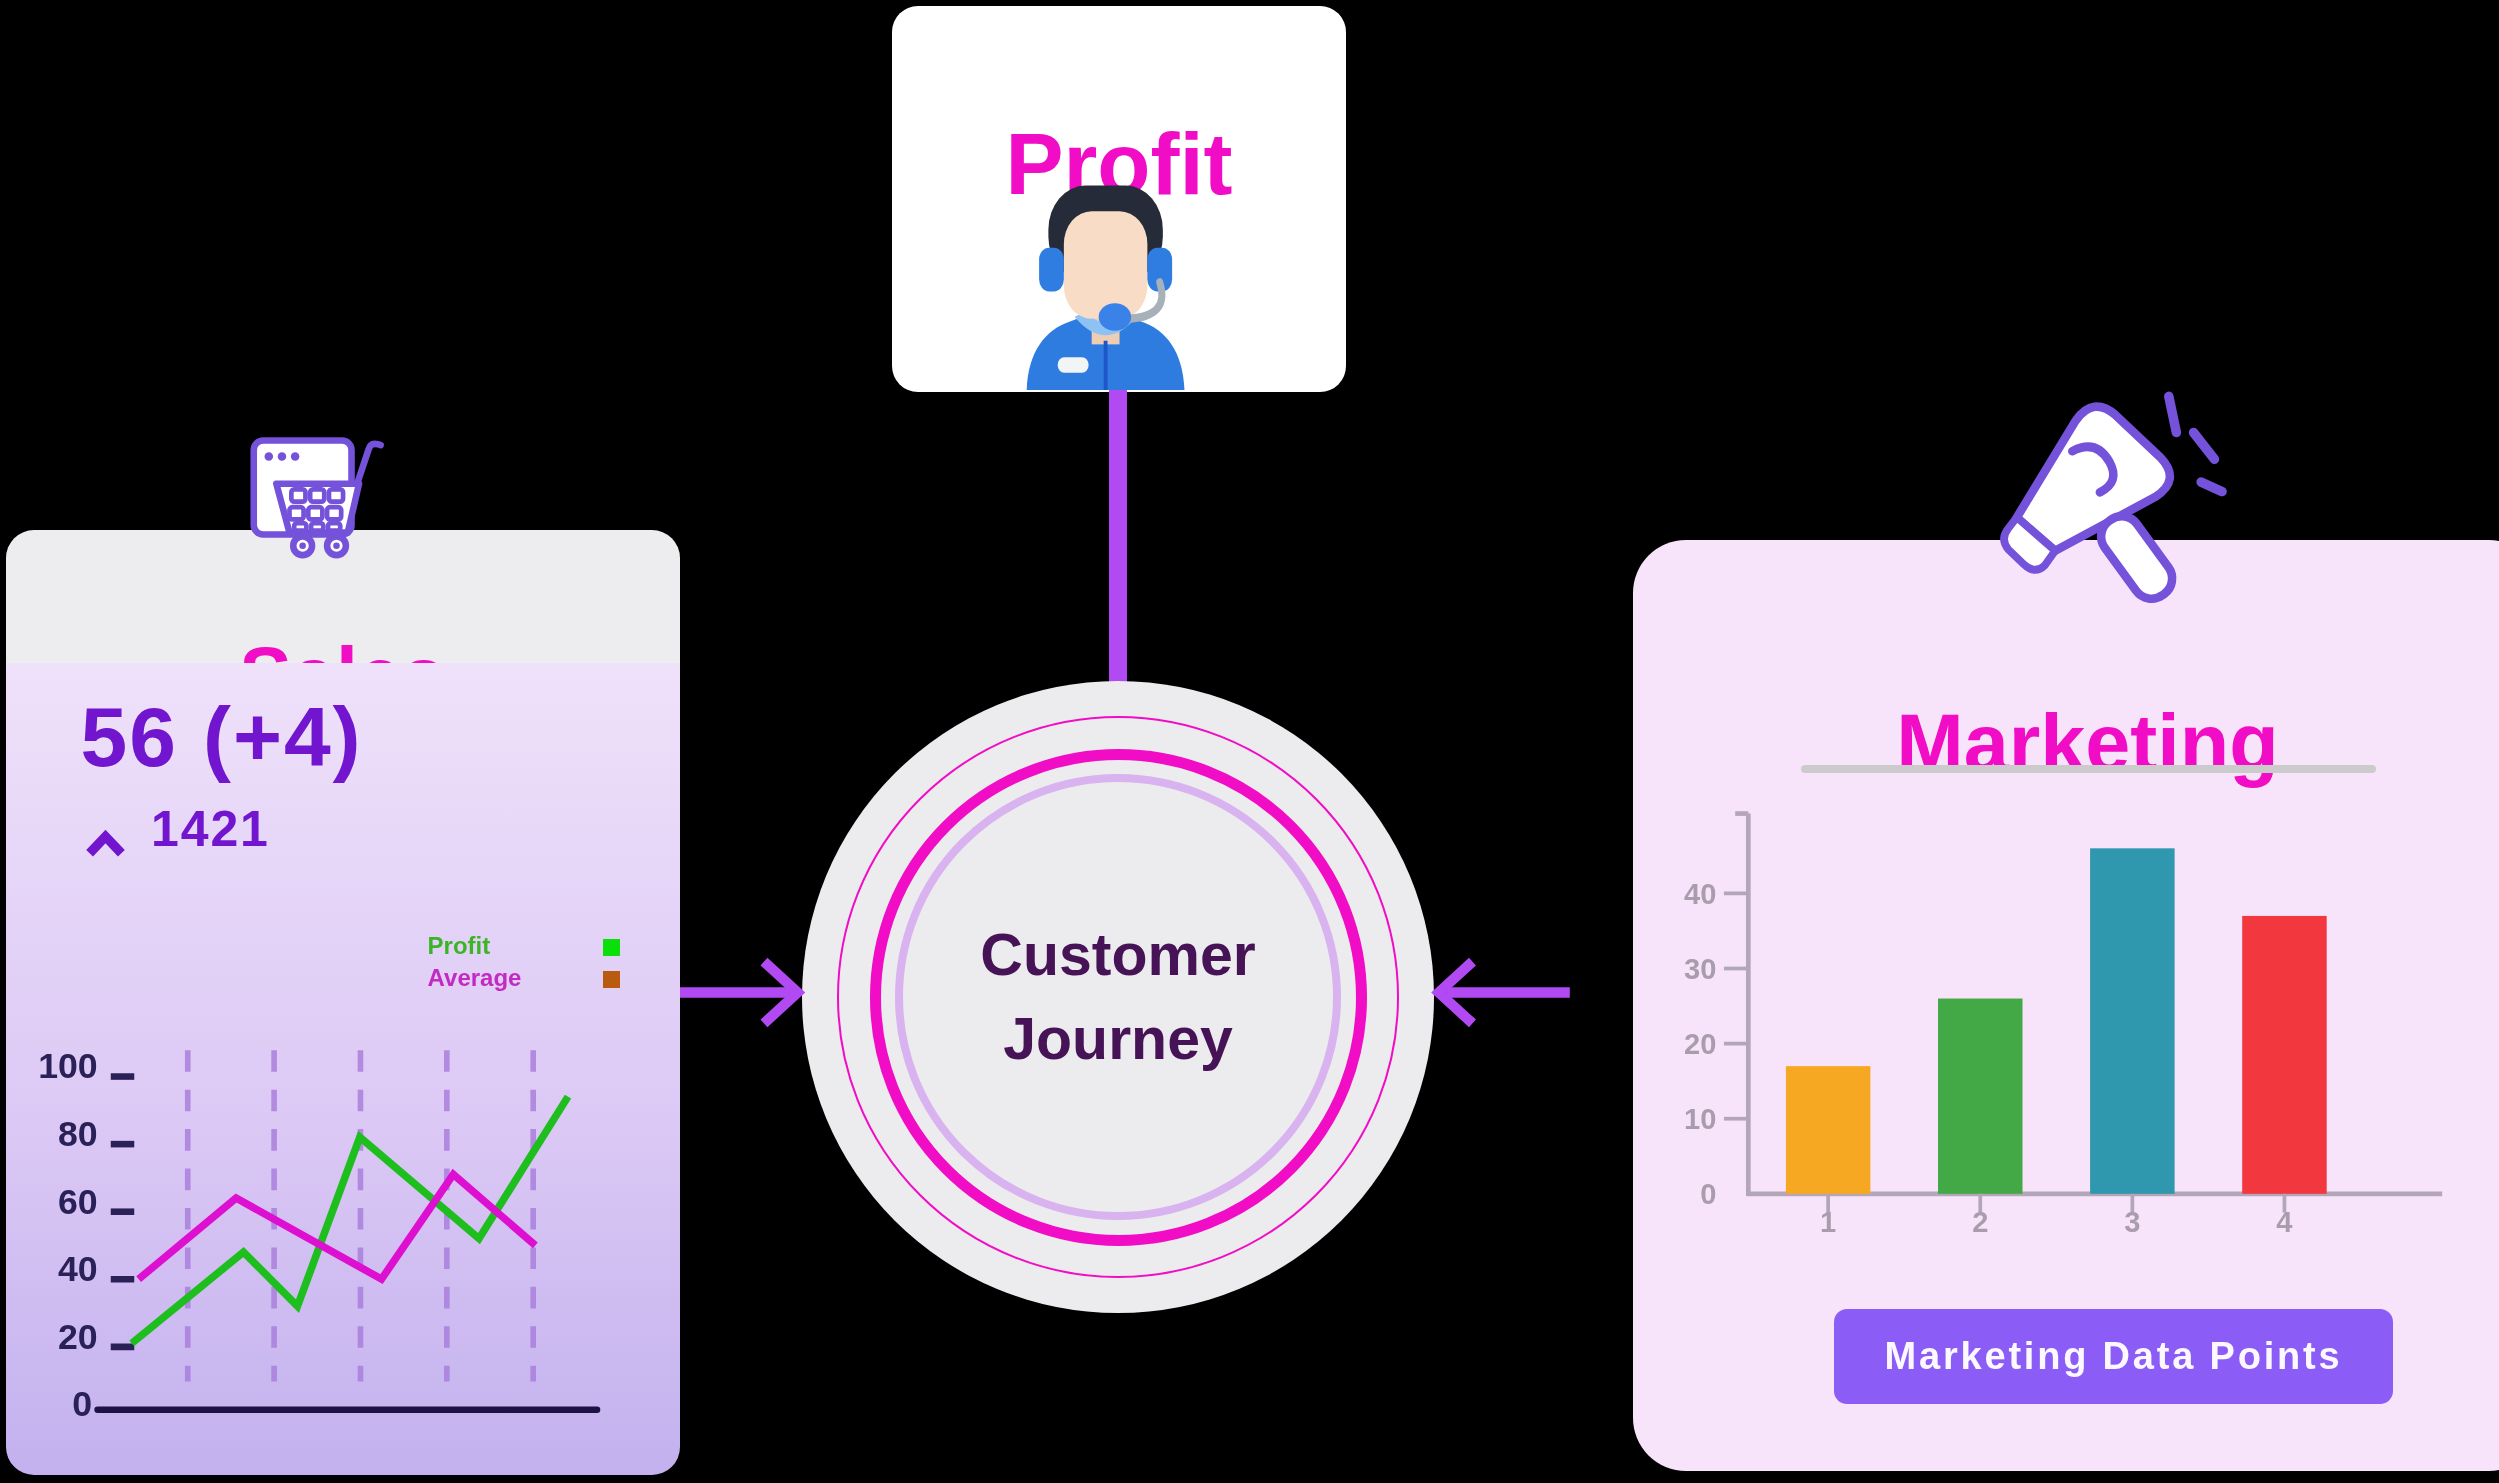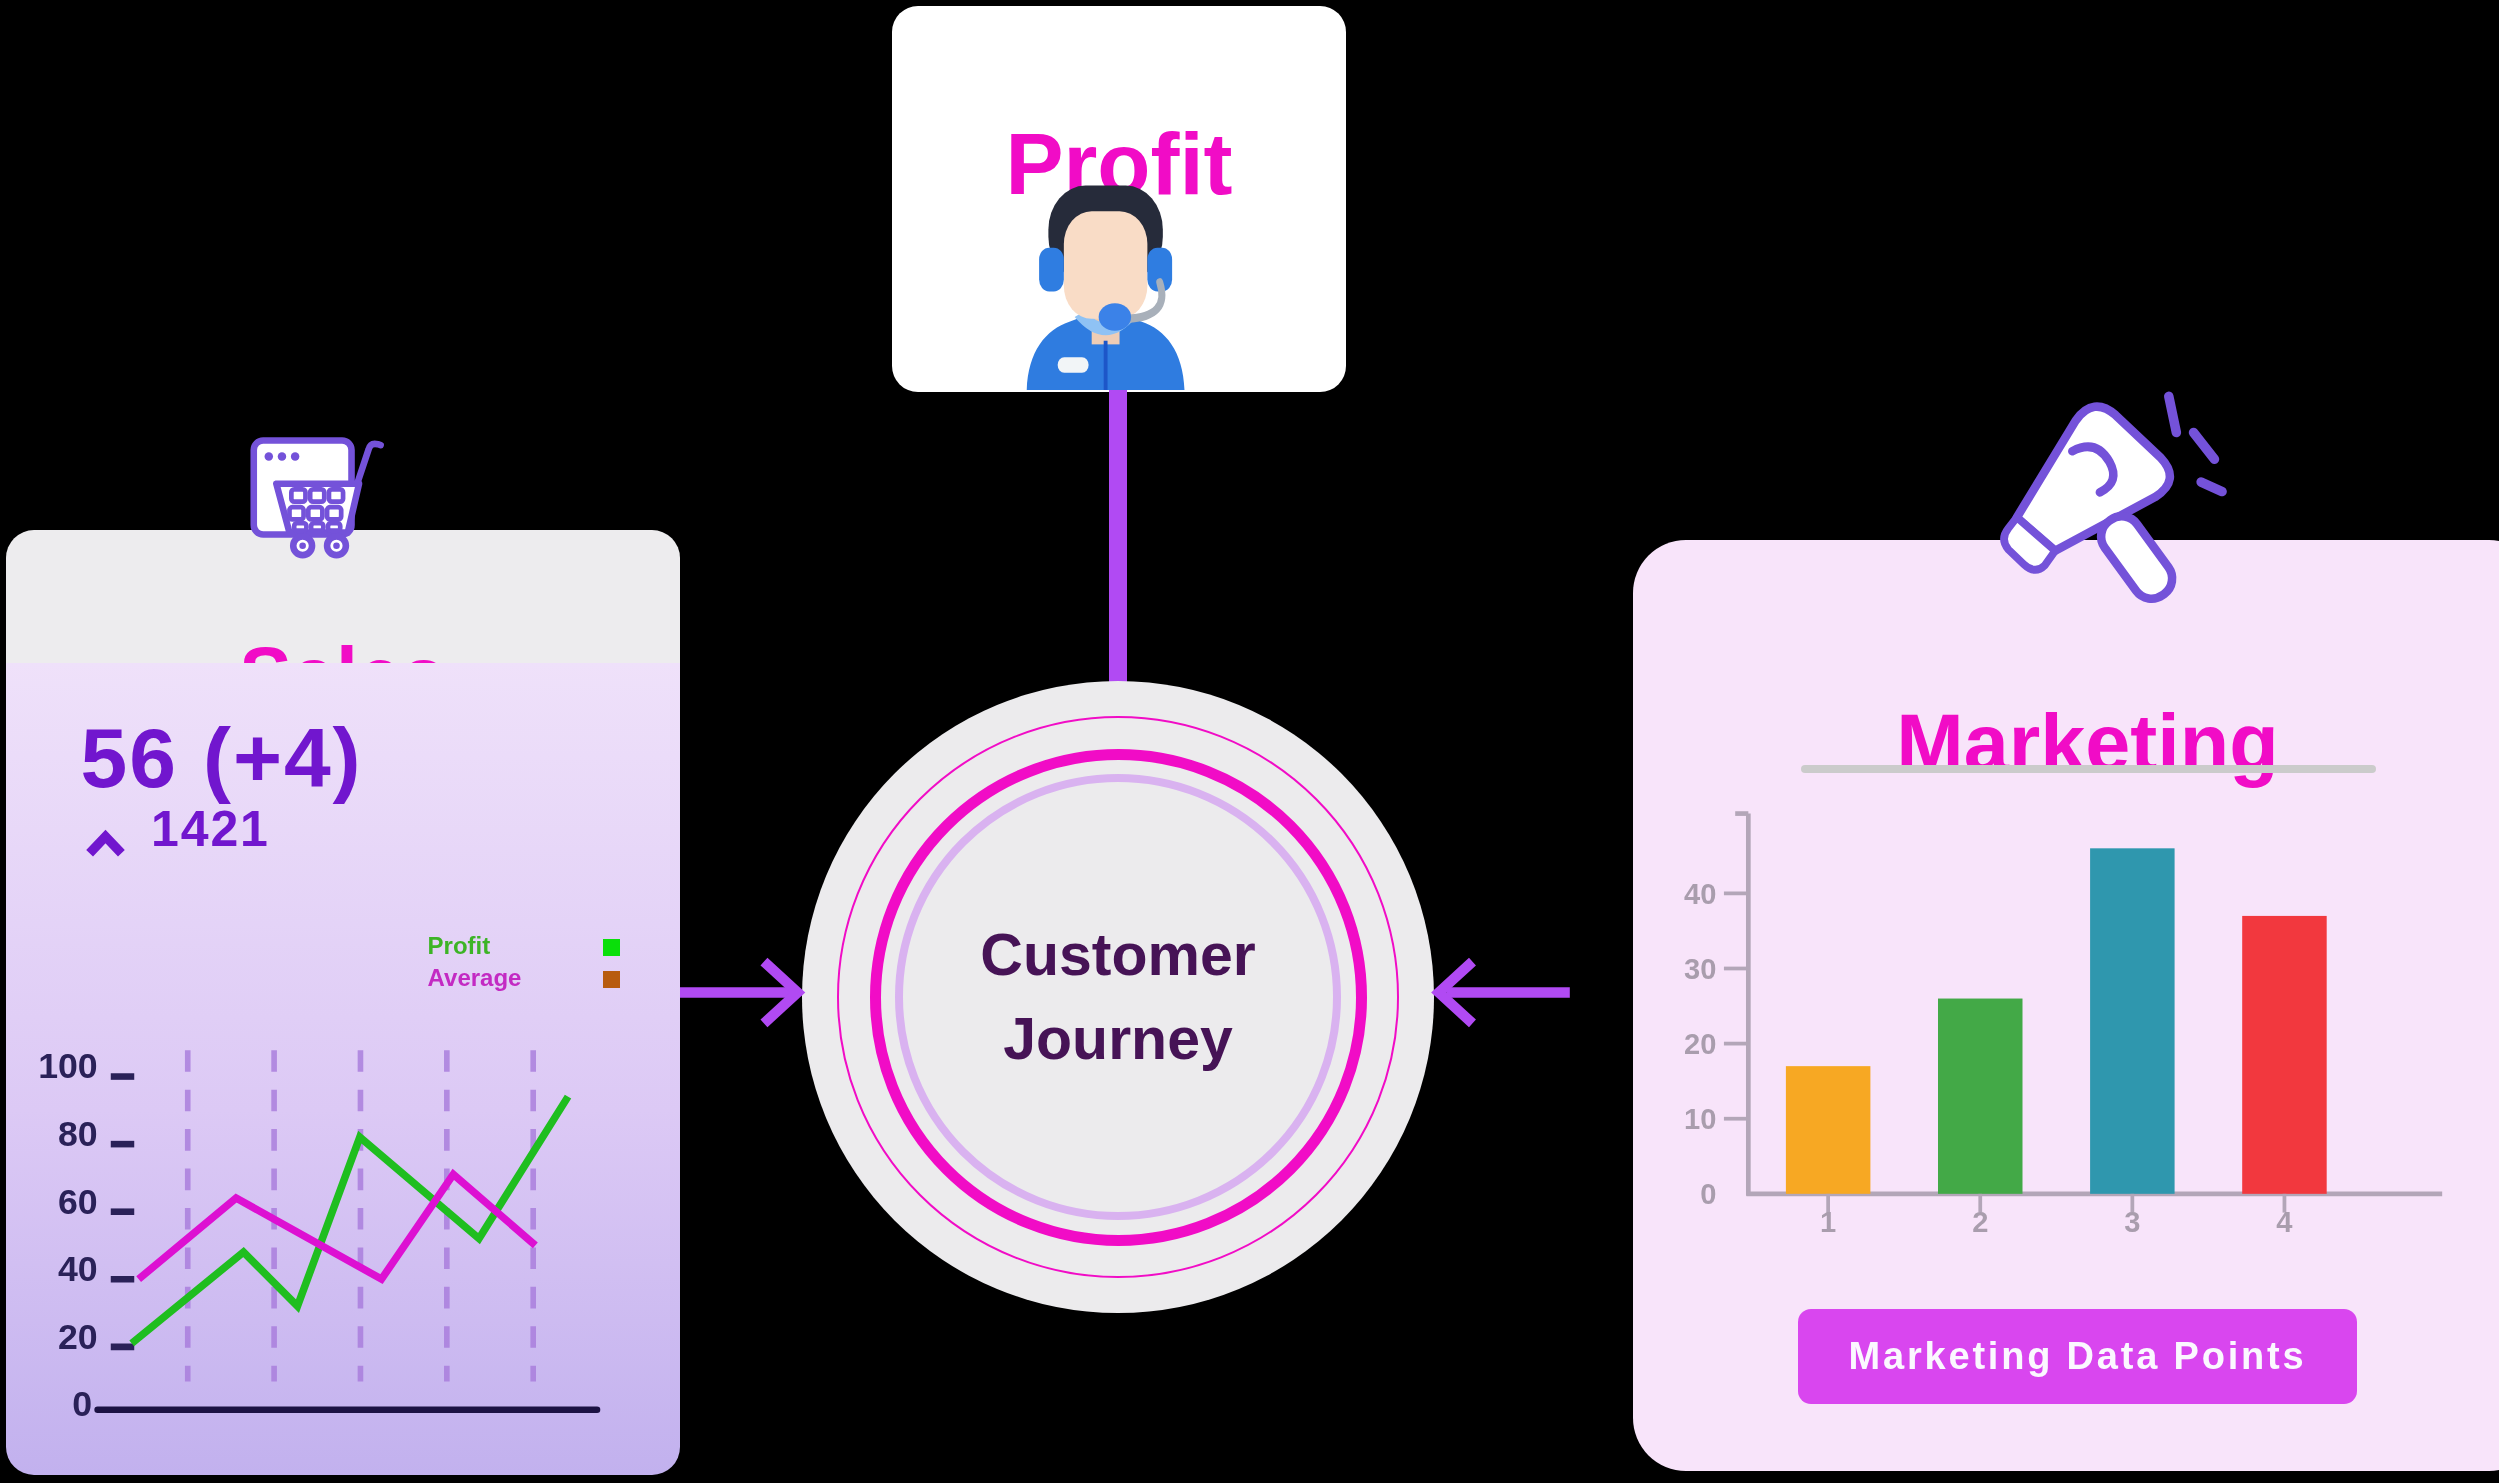--- a/index.html
+++ b/index.html
@@ -37,21 +37,21 @@
   #journey-label{inset:0;display:flex;flex-direction:column;justify-content:center;
                  font-size:59px;font-weight:800;color:var(--journey-text);line-height:84px;text-align:center;}
 
   
   #sales-panel{left:5.6px;top:530px;width:674px;height:945px;border-radius:28px;overflow:hidden;}
   #sales-header{left:0;top:0;width:100%;height:133px;background:#EDECEE;}
   #sales-title{left:0;top:34px;width:100%;text-align:center;font-size:79px;font-weight:800;color:var(--magenta);}
   #sales-body{left:0;top:133px;width:100%;height:812px;
               background:linear-gradient(180deg,#EFE1FA 0%,#DCC9F5 55%,#C2B1EE 100%);}
   #cart-svg{left:250px;top:431px;width:141px;height:128px;color:var(--icon-purple);}
-  #sales-metric{left:75px;top:26px;font-size:84px;font-weight:800;color:var(--purple);letter-spacing:1.9px;margin-top:21px;}
+  #sales-metric{left:75px;top:26px;font-size:84px;font-weight:800;color:var(--purple);letter-spacing:1.9px;}
   #sales-trend{left:78px;top:137px;display:flex;align-items:flex-end;gap:24.4px;}
   #trend-caret{width:43px;height:30px;margin-top:7.5px;}
   #trend-value{font-size:50px;font-weight:700;color:var(--purple);letter-spacing:1.9px;}
   .legend-label{position:absolute;left:422px;font-size:24px;font-weight:700;}
   #legend-label-0{top:269px;}
   #legend-label-1{top:301px;text-align:center;}
   .legend-swatch{position:absolute;left:597px;width:17px;height:17px;}
   #legend-swatch-0{top:276px;}
   #legend-swatch-1{top:308px;}
   #sales-chart{left:-5.6px;top:359px;width:674px;height:432px;}
@@ -199,21 +199,21 @@
         <rect x="2011" y="1063" width="90" height="208" fill="#43A947"></rect>
         <line x1="2056" y1="1271" x2="2056" y2="1291" stroke="#B3A6B8" stroke-width="4"></line>
         <text x="2056" y="1312" text-anchor="middle" font-size="31" font-weight="600" fill="#A99DAD">2</text>
         <rect x="2173" y="903" width="90" height="368" fill="#2F97AE"></rect>
         <line x1="2218" y1="1271" x2="2218" y2="1291" stroke="#B3A6B8" stroke-width="4"></line>
         <text x="2218" y="1312" text-anchor="middle" font-size="31" font-weight="600" fill="#A99DAD">3</text>
         <rect x="2335" y="975" width="90" height="296" fill="#F2383E"></rect>
         <line x1="2380" y1="1271" x2="2380" y2="1291" stroke="#B3A6B8" stroke-width="4"></line>
         <text x="2380" y="1312" text-anchor="middle" font-size="31" font-weight="600" fill="#A99DAD">4</text>
       </svg>
-    <button class="abs" id="marketing-button" style="background: #d946ef;">
+    <button class="abs" id="marketing-button" style="background: #8b5cf6; margin-left: 36px;">
       <span>Marketing Data Points</span>
     </button>
   </section>
 
   <svg class="abs" id="megaphone-svg" viewBox="0 0 256 252" aria-hidden="true">
     <g transform="rotate(-36 120 120)">
       <path d="M40 88 L150 42 Q180 32 187 62 L199 126 Q203 158 170 156 L52 140 Z" fill="#FFFFFF" stroke="currentColor" stroke-width="9" stroke-linejoin="round"></path>
       <path d="M40 88 L52 140 L34 146 Q20 148 17 132 L13 110 Q12 96 26 92 Z" fill="#FFFFFF" stroke="currentColor" stroke-width="8" stroke-linejoin="round"></path>
       <path d="M128 66 Q156 70 153 98 Q150 122 126 118" fill="none" stroke="currentColor" stroke-width="9" stroke-linecap="round"></path>
       <rect x="96" y="148" width="42" height="96" rx="20" fill="#FFFFFF" stroke="currentColor" stroke-width="9"></rect>

